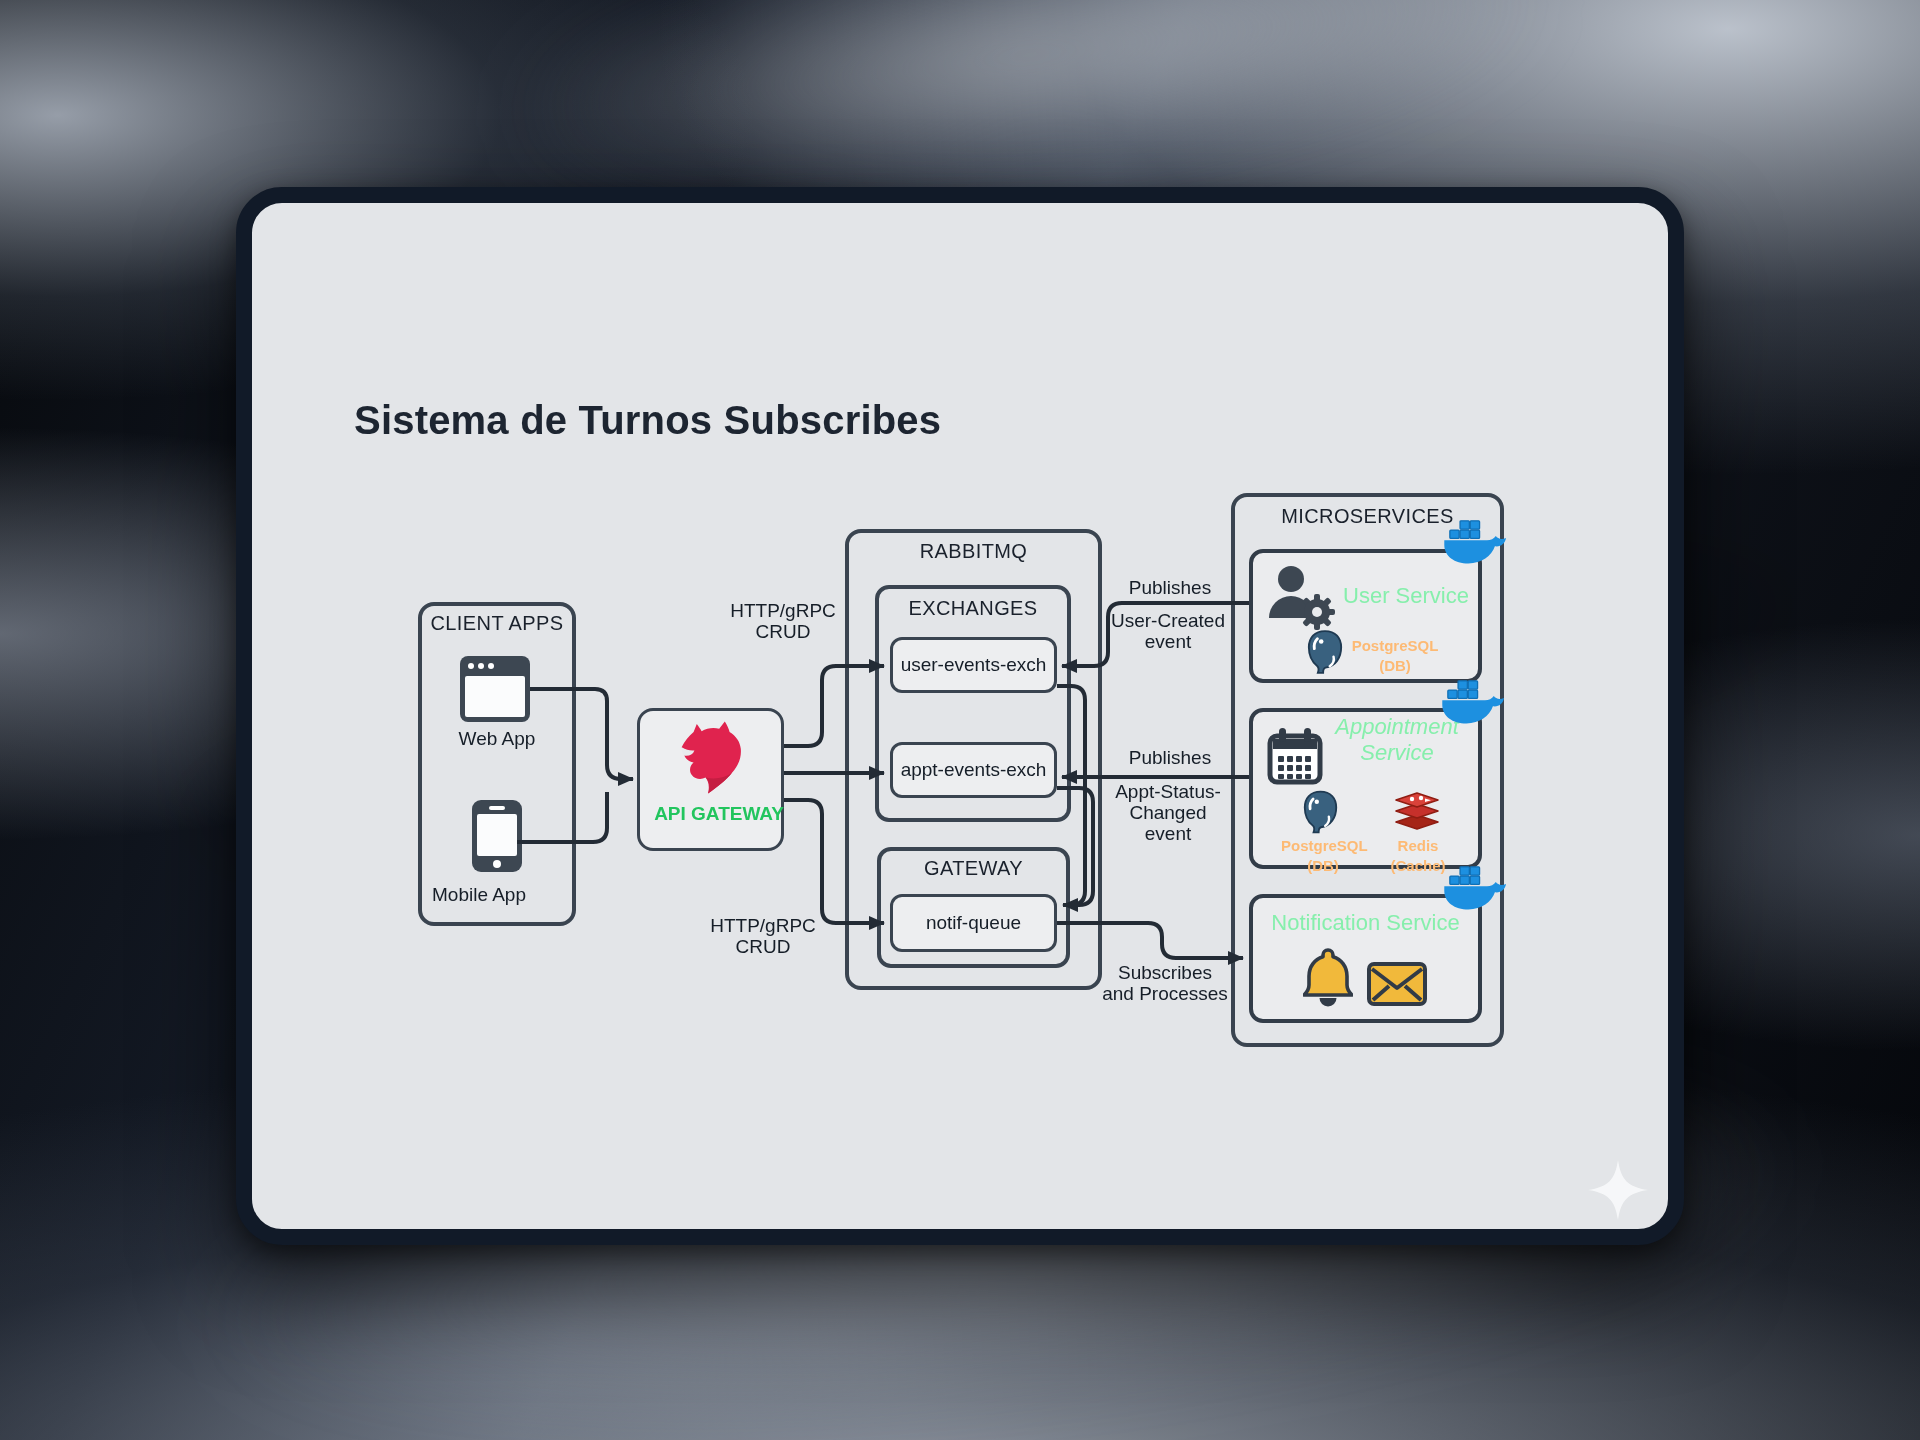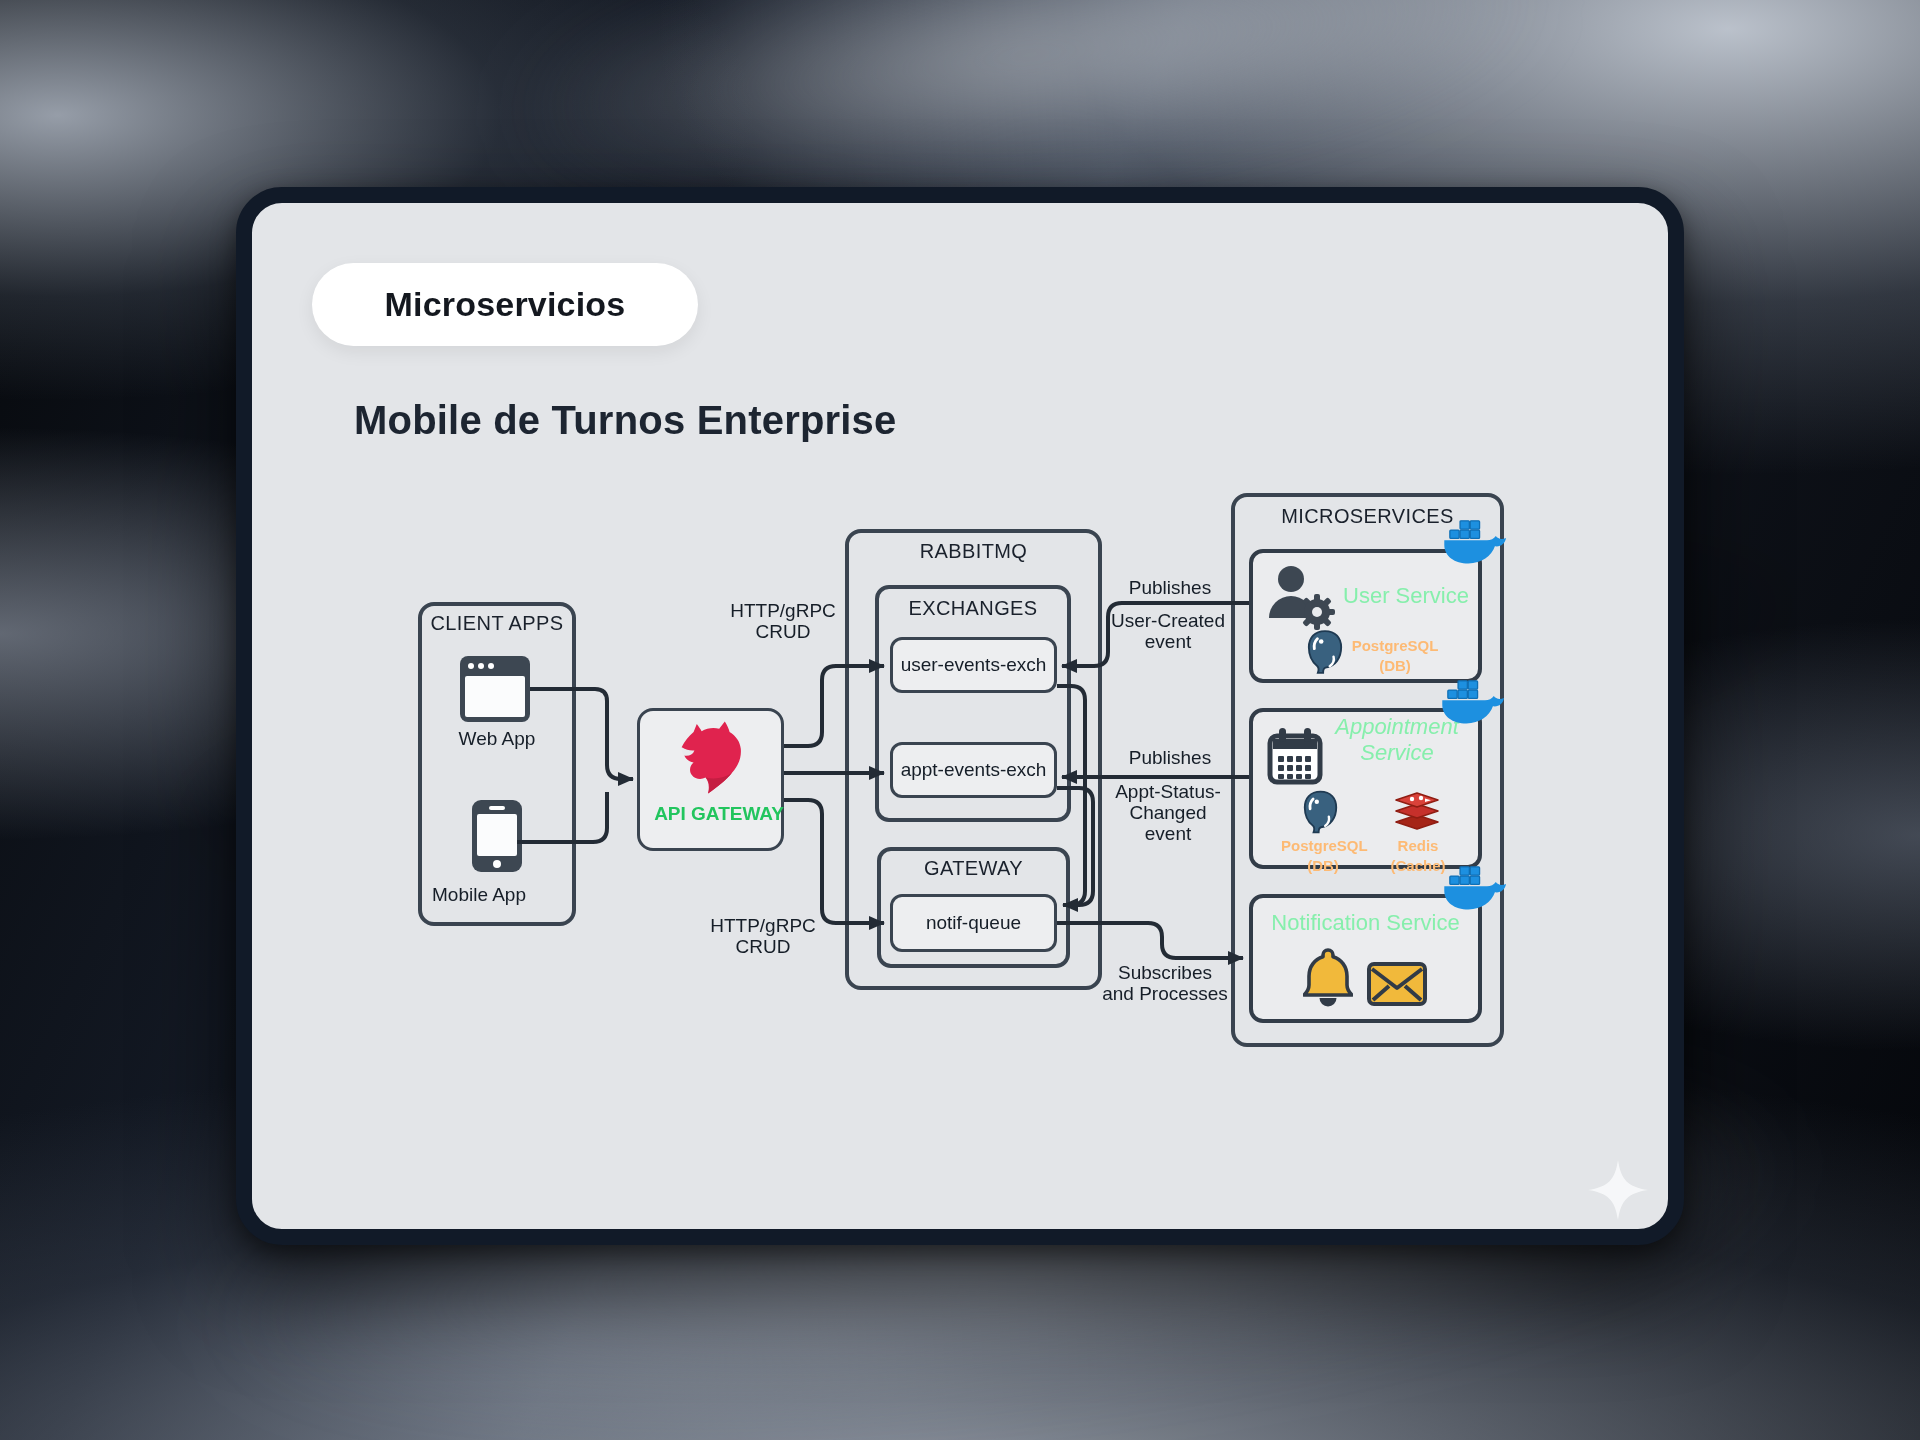--- a/index.html
+++ b/index.html
@@ -75,24 +75,21 @@
 
 <div class="stage">
   <div class="bg">
     <div class="streak s1"></div>
     <div class="streak s3"></div>
     <div class="streak s2"></div>
   </div>
 
   <div class="card"></div>
 
-  <div class="pill">
-    <span>Microservicios</span>
-  </div>
-  <h1 class="page-title">Mobile de Turnos Enterprise</h1>
+  <h1 class="page-title">Sistema de Turnos Subscribes</h1>
 
   <div class="panel" style="left:418px; top:602px; width:158px; height:324px;"></div>
   <div class="panel-title" style="left:418px; top:612px; width:158px;">CLIENT APPS</div>
 
   <div class="browser-icon">
     <div class="browser-dot" style="left:8px;"></div>
     <div class="browser-dot" style="left:18px;"></div>
     <div class="browser-dot" style="left:28px;"></div>
     <div class="browser-body"></div>
   </div>

